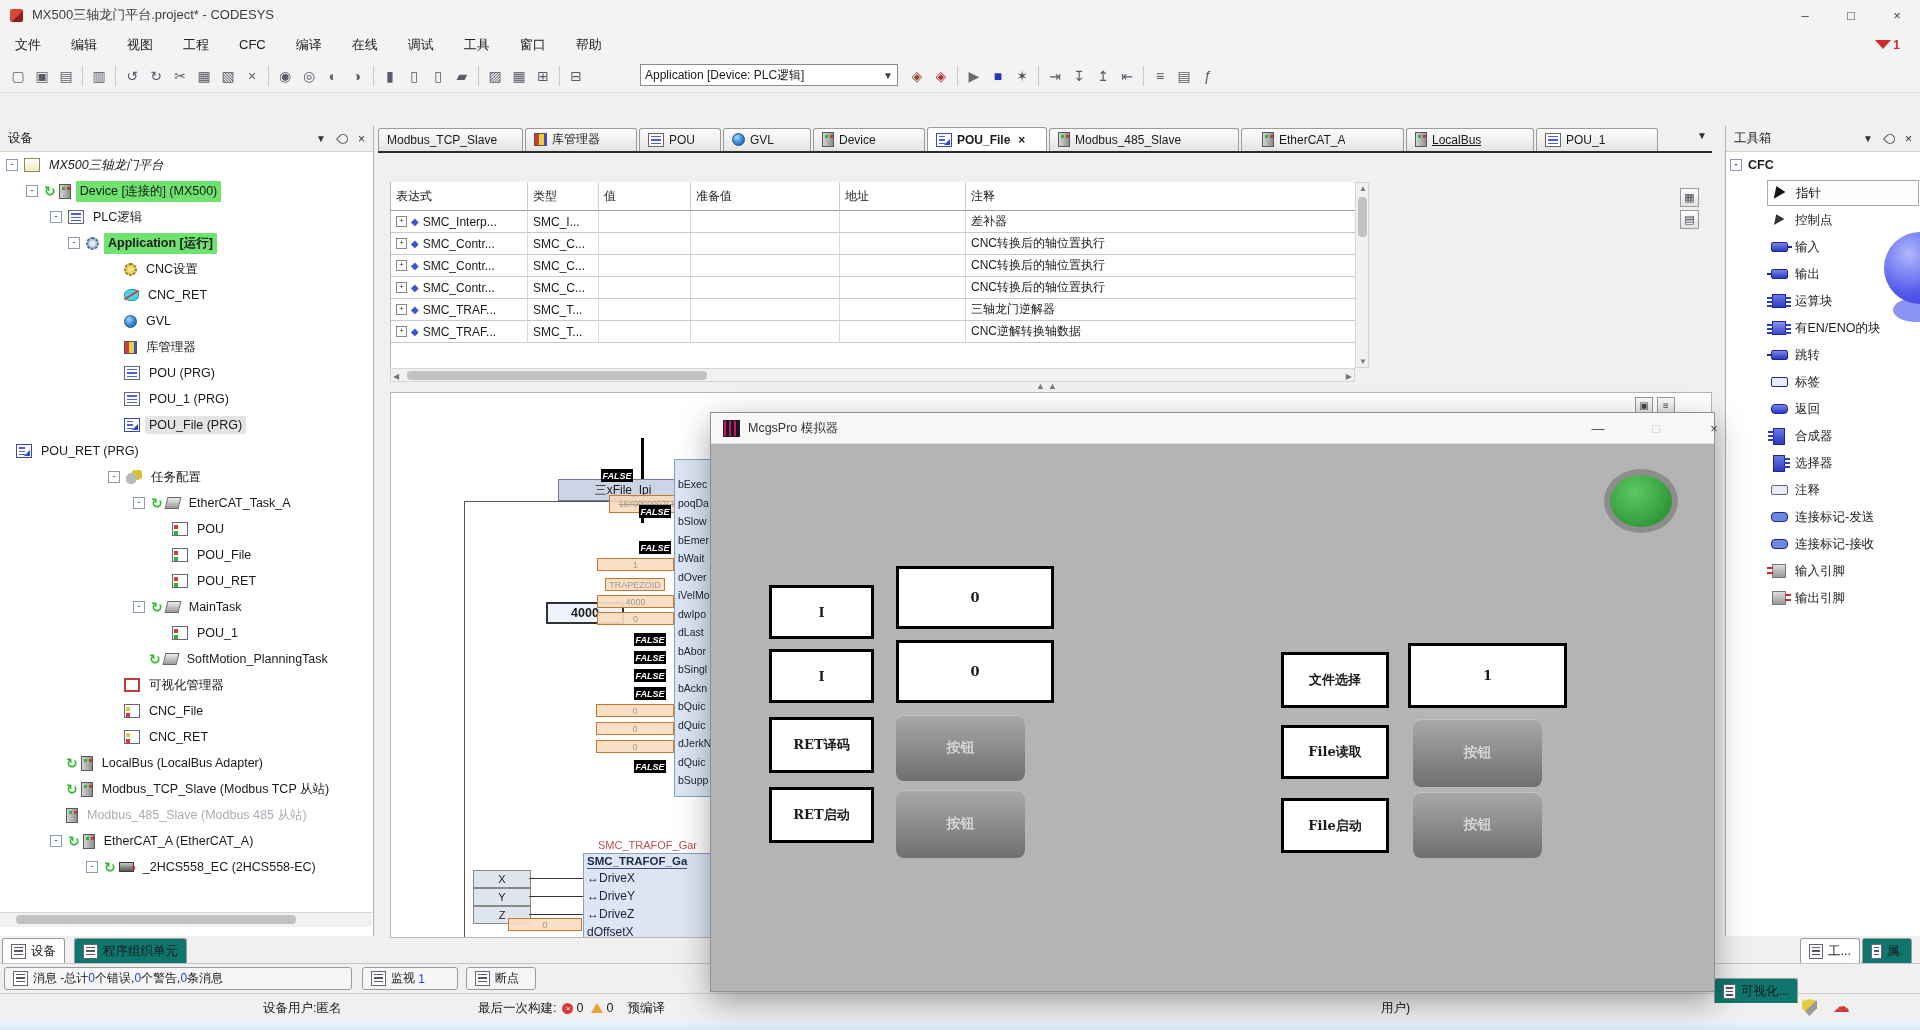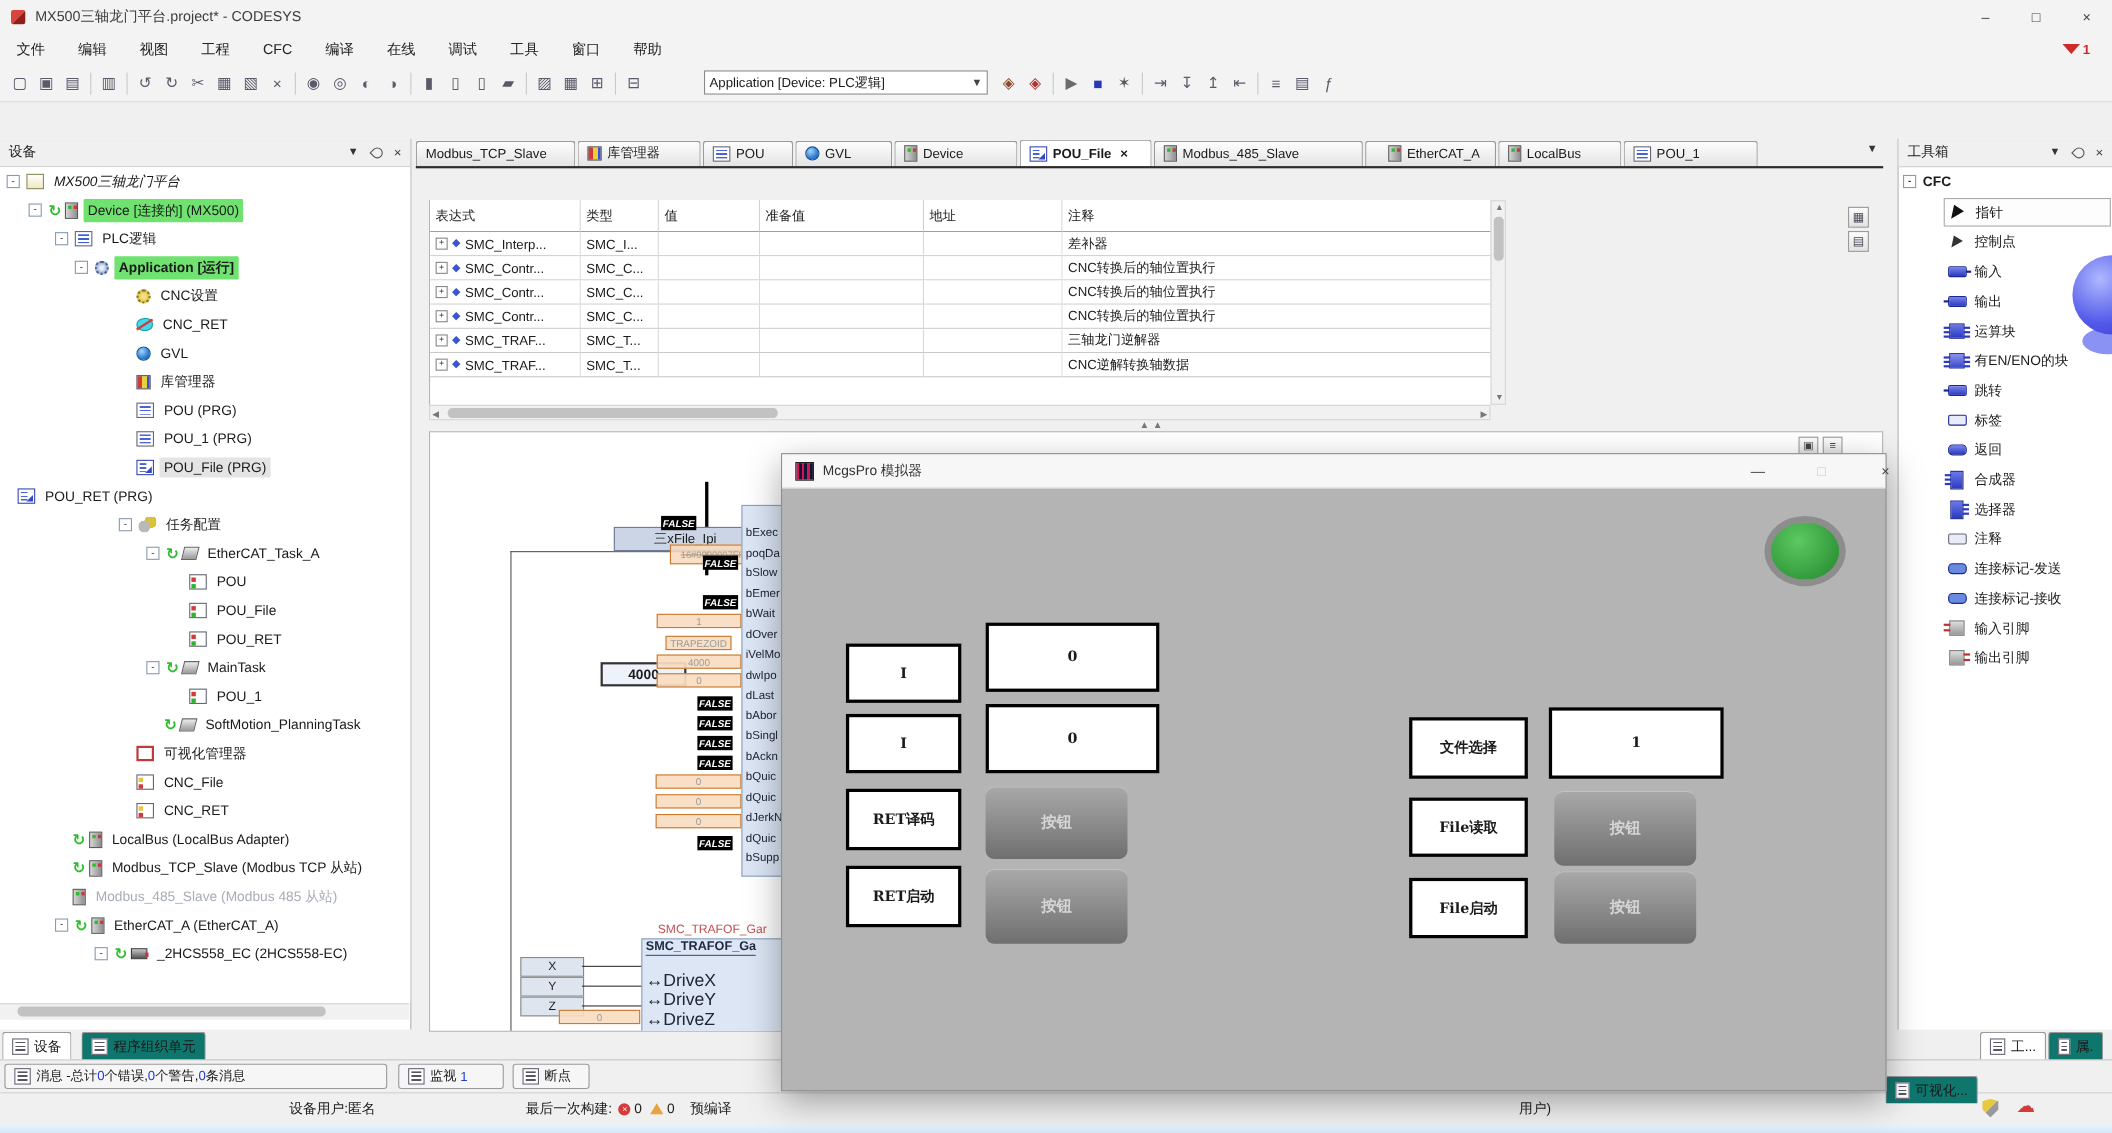--- a/index.html
+++ b/index.html
@@ -122,21 +122,21 @@
           display:flex;align-items:center;justify-content:center;font-style:italic;}
   .obox{position:absolute;height:13px;background:rgba(248,220,192,.92);border:1.5px solid #c8792e;
         font-size:9px;color:#9a9a9a;display:flex;align-items:center;justify-content:center;box-sizing:border-box;}
   #inbox4000{left:155px;top:209px;width:74px;height:18px;background:#eef2fa;border:2px solid #333;
              display:flex;align-items:center;justify-content:center;font-size:12.5px;font-weight:bold;}
   #fblock{left:283px;top:66px;width:100px;height:336px;background:#dce6f4;border:1px solid #8aa0bf;}
   .pin{position:absolute;font-size:10.5px;color:#202438;left:287px;}
   #trf-caption{left:207px;top:446px;font-size:11px;color:#c05050;}
   #trf-block{left:192px;top:460px;width:140px;height:86px;background:#dce6f4;border:1px solid #8aa0bf;}
   #trf-title{left:196px;top:462px;font-size:11.5px;font-weight:bold;color:#1c2844;border-bottom:1px solid #44507a;padding-bottom:1px;}
-  .trf-pin{position:absolute;left:196px;font-size:16px;color:#202438;margin-top:12px;}
+  .trf-pin{position:absolute;left:196px;font-size:12px;color:#202438;}
   .xyzbox{position:absolute;left:82px;width:56px;height:16px;background:#dfe5ef;border:1px solid #888;
           display:flex;align-items:center;justify-content:center;font-size:11px;}
   .xyzline{position:absolute;left:138px;width:54px;height:1px;background:#333;}
   .cfc-toolic{position:absolute;width:18px;height:16px;background:linear-gradient(#fdfdfd,#e4e4e4);border:1px solid #9a9a9a;
               display:flex;align-items:center;justify-content:center;font-size:10px;color:#444;box-sizing:border-box;}
 
   
   #toolbox{left:1725px;top:126px;width:195px;height:810px;background:#fff;border-left:1px solid #b0b0b0;box-sizing:border-box;}
   #tbx-group{position:absolute;left:4px;top:32px;display:flex;align-items:center;font-weight:bold;font-size:12.5px;}
   .tbx-item{position:absolute;left:41px;width:152px;height:26px;display:flex;align-items:center;font-size:12.5px;}
@@ -474,25 +474,25 @@
       </div>
       <div class="dtab active" style="width: 120px;">
         <div class="ic ic-doccfc"></div>
         <span class="clip">POU_File</span>
         <span class="x">×</span>
       </div>
       <div class="dtab" style="width: 190px;">
         <div class="ic ic-device"></div>
         <span class="clip">Modbus_485_Slave</span>
       </div>
-      <div class="dtab" style="width: 119px; padding-left: 20px;">
+      <div class="dtab" style="width: 163px; padding-left: 20px;">
         <div class="ic ic-device"></div>
         <span class="clip">EtherCAT_A</span>
       </div>
-      <div class="dtab" style="width: 112px;">
+      <div class="dtab" style="width: 128px; text-decoration: underline;">
         <div class="ic ic-device"></div>
         <span class="clip">LocalBus</span>
       </div>
       <div class="dtab" style="width: 122px;">
         <div class="ic ic-doc"></div>
         <span class="clip">POU_1</span>
       </div>
     </div>
   <div id="tab-overflow" class="abs">▼</div>
   <div id="docline" class="abs"></div>

